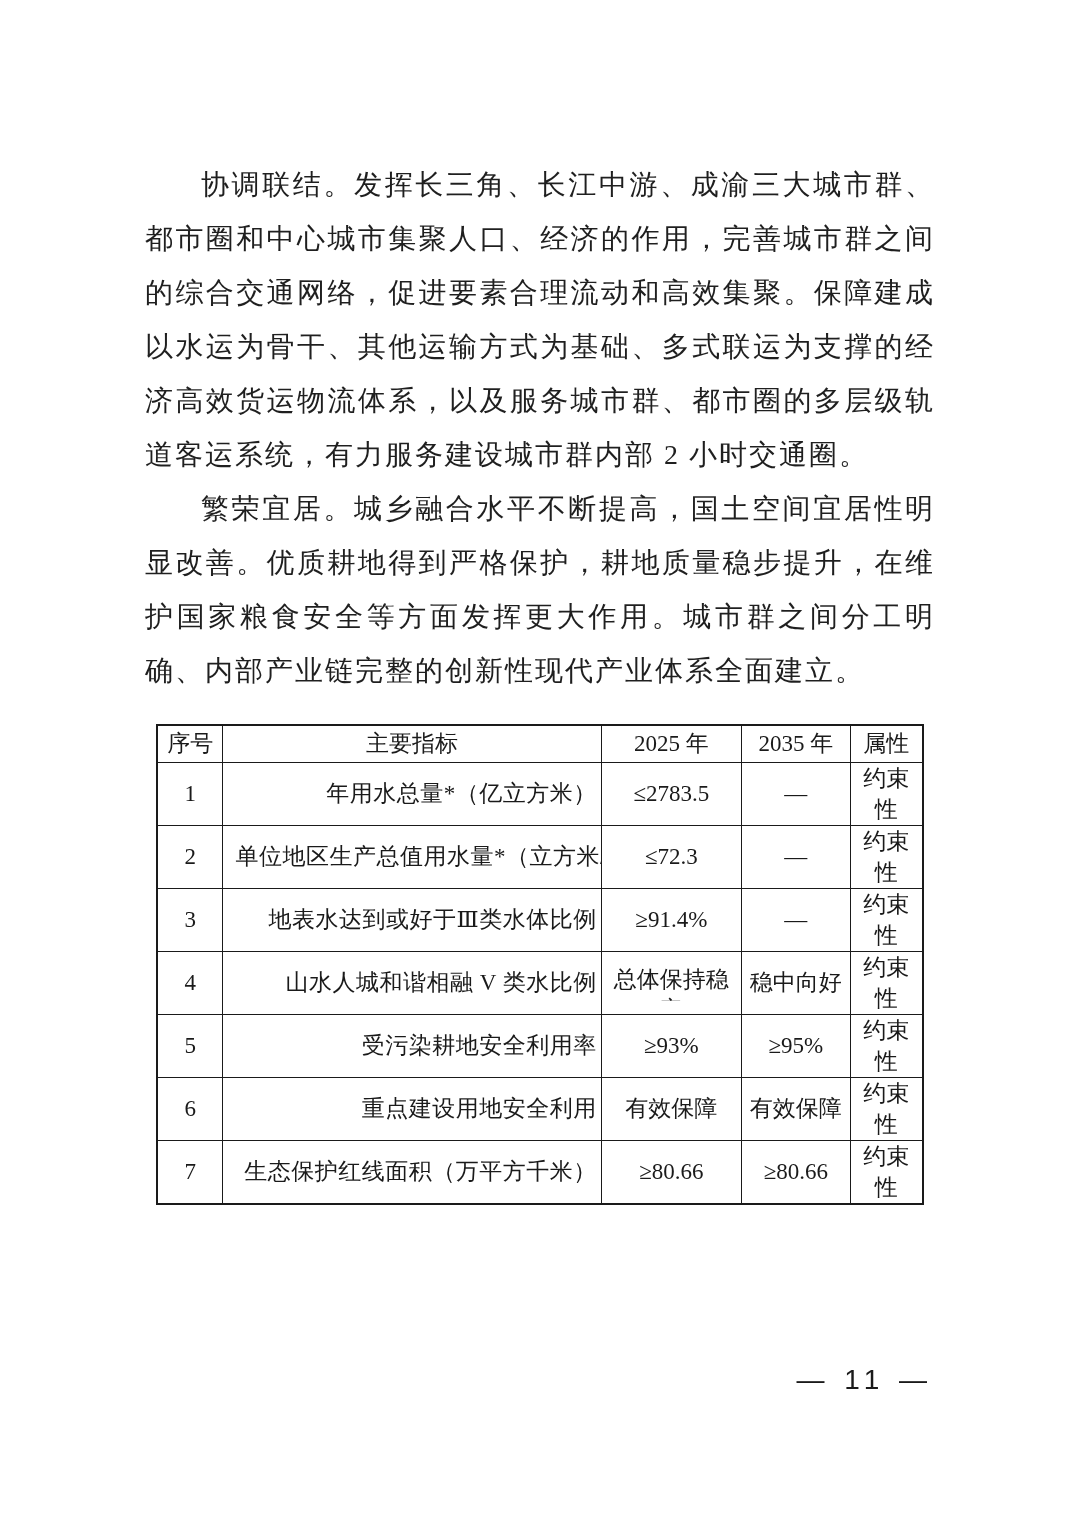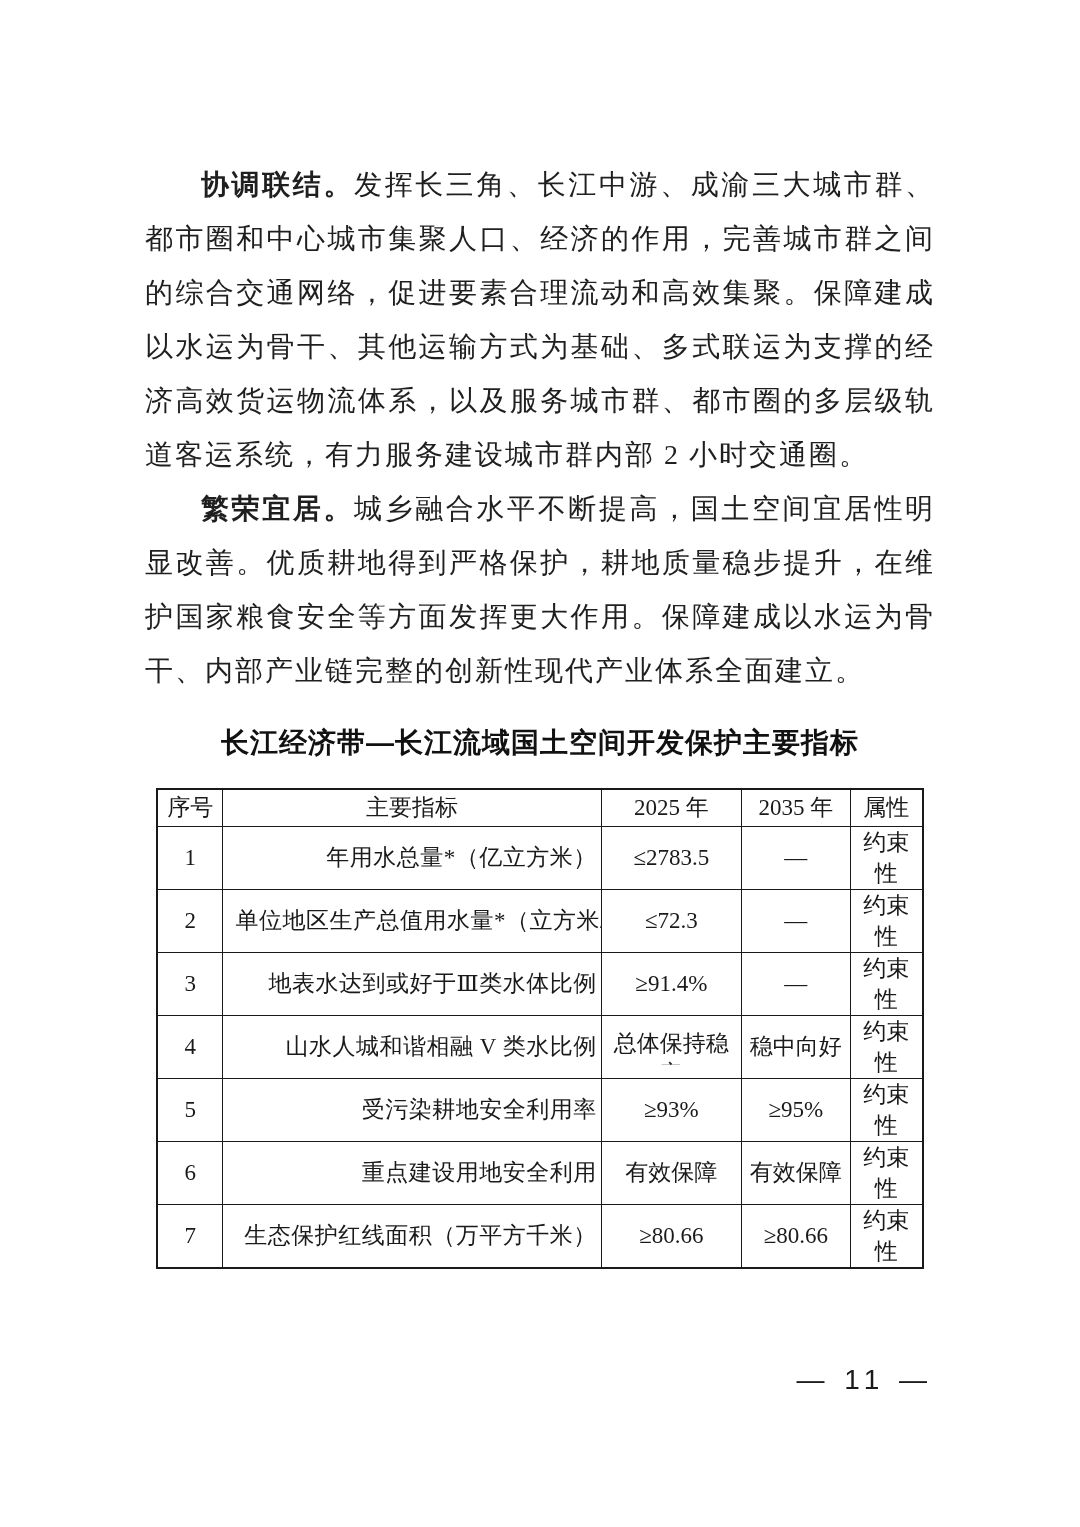--- a/index.html
+++ b/index.html
@@ -21,21 +21,21 @@
   }
   .para {
     margin: 0;
     font-size: 28px;
     line-height: 54px;
     letter-spacing: 2px;
     text-align: justify;
     text-indent: 2em;
     color: #1f1f1f;
   }
-  .para .lead { font-weight: 700; }
+  .para .lead { font-weight: 400; }
   .table-title {
     margin: 26px 0 0 0;
     text-align: center;
     font-family: "Liberation Sans", "DejaVu Sans", sans-serif;
     font-weight: 700;
     font-size: 28px;
     letter-spacing: 1px;
     color: #111;
   }
   table.indicators {
@@ -85,23 +85,22 @@
     font-family: Liberation Sans, sans-serif;
   }
 </style>
 </head>
 <body>
 
 <div class="page">
 
   <div class="body-text">
     <p class="para"><span class="lead">协调联结。</span><span>发挥长三角、长江中游、成渝三大城市群、都市圈和中心城市集聚人口、经济的作用，完善城市群之间的综合交通网络，促进要素合理流动和高效集聚。保障建成以水运为骨干、其他运输方式为基础、多式联运为支撑的经济高效货运物流体系，以及服务城市群、都市圈的多层级轨道客运系统，有力服务建设城市群内部 2 小时交通圈。</span></p>
-    <p class="para"><span class="lead">繁荣宜居。</span><span>城乡融合水平不断提高，国土空间宜居性明显改善。优质耕地得到严格保护，耕地质量稳步提升，在维护国家粮食安全等方面发挥更大作用。保障建成以水运为骨干、内部产业链完整的创新性现代产业体系全面建立。</span></p>
+    <p class="para"><span class="lead">繁荣宜居。</span><span>城乡融合水平不断提高，国土空间宜居性明显改善。优质耕地得到严格保护，耕地质量稳步提升，在维护国家粮食安全等方面发挥更大作用。城市群之间分工明确、内部产业链完整的创新性现代产业体系全面建立。</span></p>
 
-    <h2 class="table-title">长江经济带—长江流域国土空间开发保护主要指标</h2>
 
     <table class="indicators">
       <colgroup>
         <col class="c-no">
           <col class="c-ind">
           <col class="c-2025">
           <col class="c-2035">
           <col class="c-attr">
       </colgroup>
       <thead>

